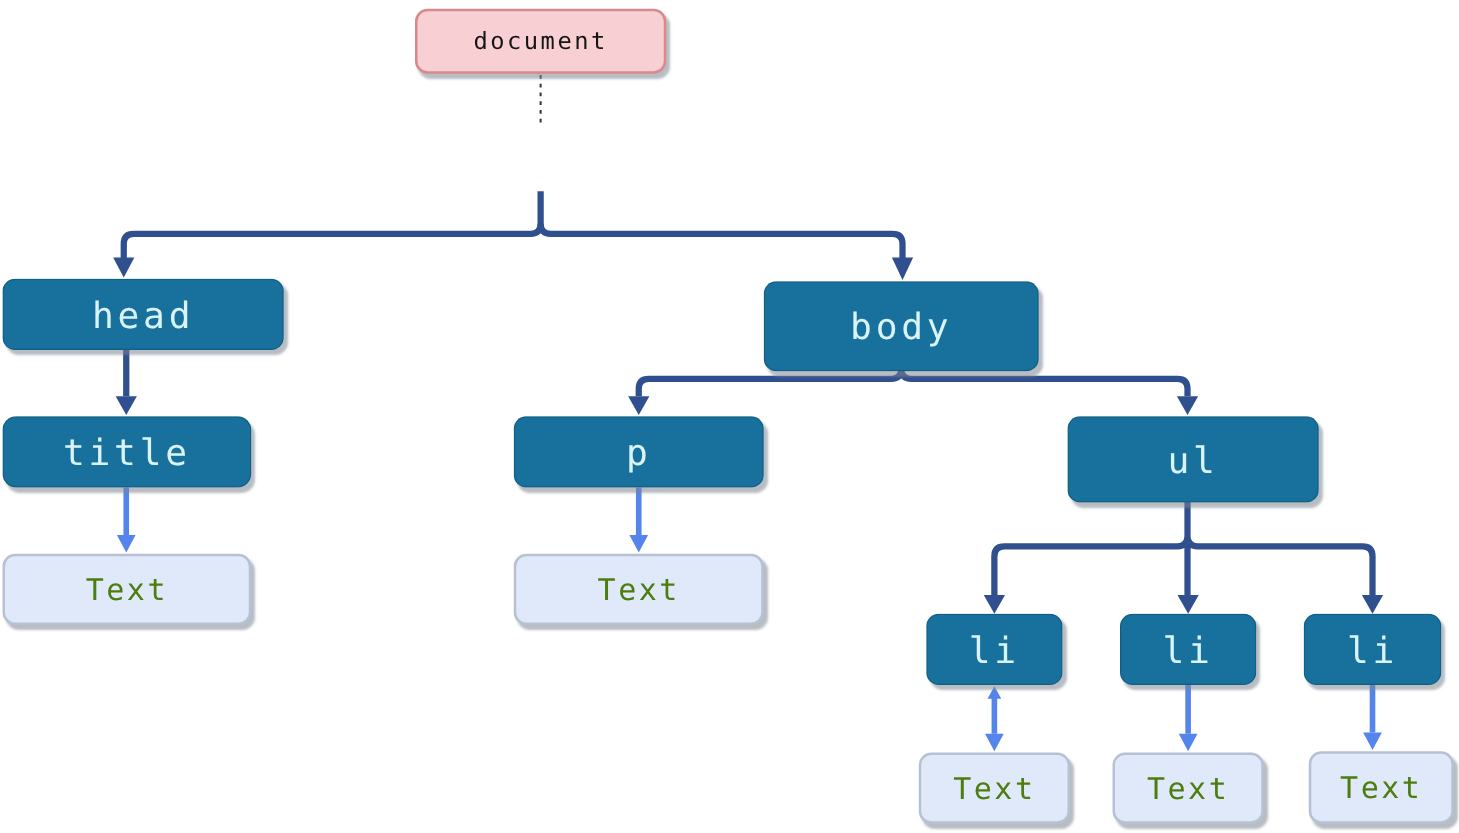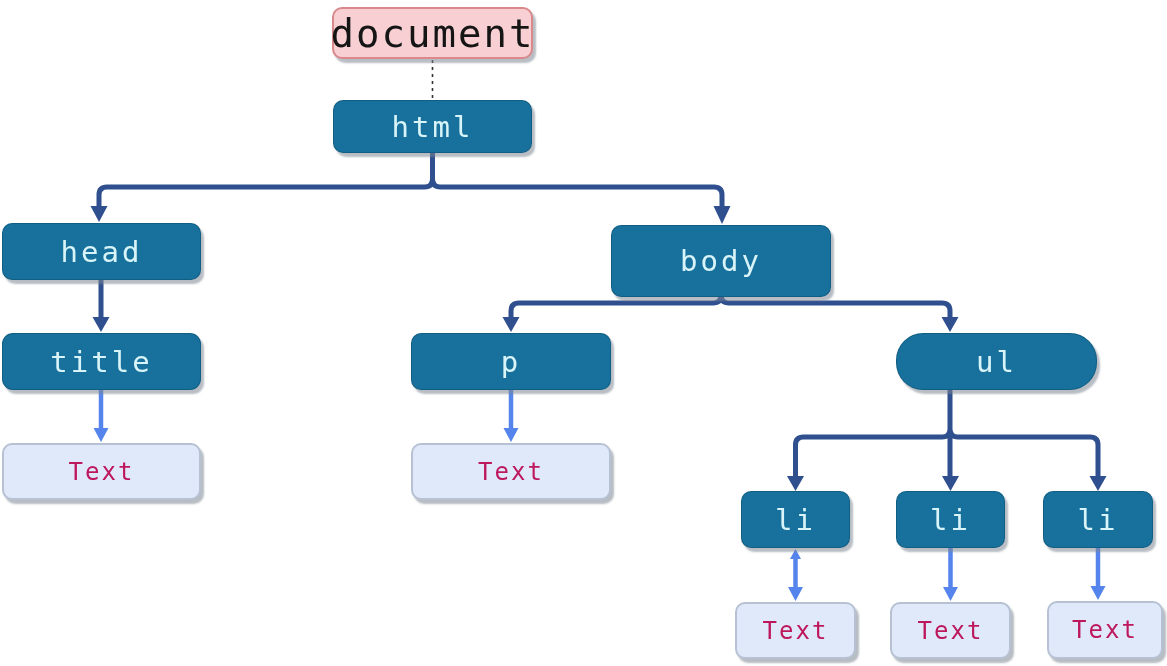--- a/index.html
+++ b/index.html
@@ -26,26 +26,26 @@
     background: var(--element-fill);
     color: var(--element-text);
     border: 1px solid rgba(0, 40, 60, 0.25);
     font-size: 29px;
     letter-spacing: 3px;
   }
   .node-document {
     background: var(--document-fill);
     color: #151515;
     border: 2px solid var(--document-border);
-    font-size: 39px;
+    font-size: 19px;
     letter-spacing: 2px;
   }
   .node-text {
     background: var(--text-fill);
-    color: #be185d;
+    color: #4d7c0f;
     border: 2px solid var(--text-border);
     font-size: 24px;
     letter-spacing: 2px;
   }
   .edge-dashed {
     stroke: var(--dashed-line);
     stroke-width: 1.6;
     stroke-dasharray: 3 4;
     fill: none;
   }
@@ -91,26 +91,25 @@
     <polygon class="head-light" points="788,587 803,587 795.5,601"></polygon>
 
     <path class="edge-light" d="M950.5,548 V587"></path>
     <polygon class="head-light" points="943,587 958,587 950.5,601"></polygon>
 
     <path class="edge-light" d="M1098,548 V586"></path>
     <polygon class="head-light" points="1090.5,586 1105.5,586 1098,600"></polygon>
   </svg>
 
   <div class="node node-document" style="left:332px; top:7px;  width:201px; height:52px;">document</div>
-  <div class="node node-element" style="left:333px; top:100px; width:199px; height:53px;">html</div>
-  <div class="node node-element" style="left:2px;   top:223px; width:199px; height:57px;">head</div>
+  <div class="node node-element" style="left:2px;   top:223px; width:225px; height:57px;">head</div>
   <div class="node node-element" style="left:611px; top:225px; width:220px; height:72px;">body</div>
   <div class="node node-element" style="left:2px;   top:333px; width:199px; height:57px;border-radius:11px;">title</div>
   <div class="node node-element" style="left:411px; top:333px; width:200px; height:57px;">p</div>
-  <div class="node node-element" style="left:896px; top:333px; width:201px; height:57px;border-radius:27px;">ul</div>
+  <div class="node node-element" style="left:854px; top:333px; width:201px; height:69px;">ul</div>
   <div class="node node-text" style="left:2px;   top:443px; width:199px; height:57px;">Text</div>
   <div class="node node-text" style="left:411px; top:443px; width:200px; height:57px;">Text</div>
   <div class="node node-element" style="left:741px; top:491px; width:109px; height:57px;">li</div>
   <div class="node node-element" style="left:896px; top:491px; width:109px; height:57px;">li</div>
   <div class="node node-element" style="left:1043px;top:491px; width:110px; height:57px;">li</div>
   <div class="node node-text" style="left:735px; top:602px; width:121px; height:57px;">Text</div>
   <div class="node node-text" style="left:890px; top:602px; width:121px; height:57px;">Text</div>
   <div class="node node-text" style="left:1047px;top:601px; width:116px; height:58px;">Text</div>
 
 </div>

